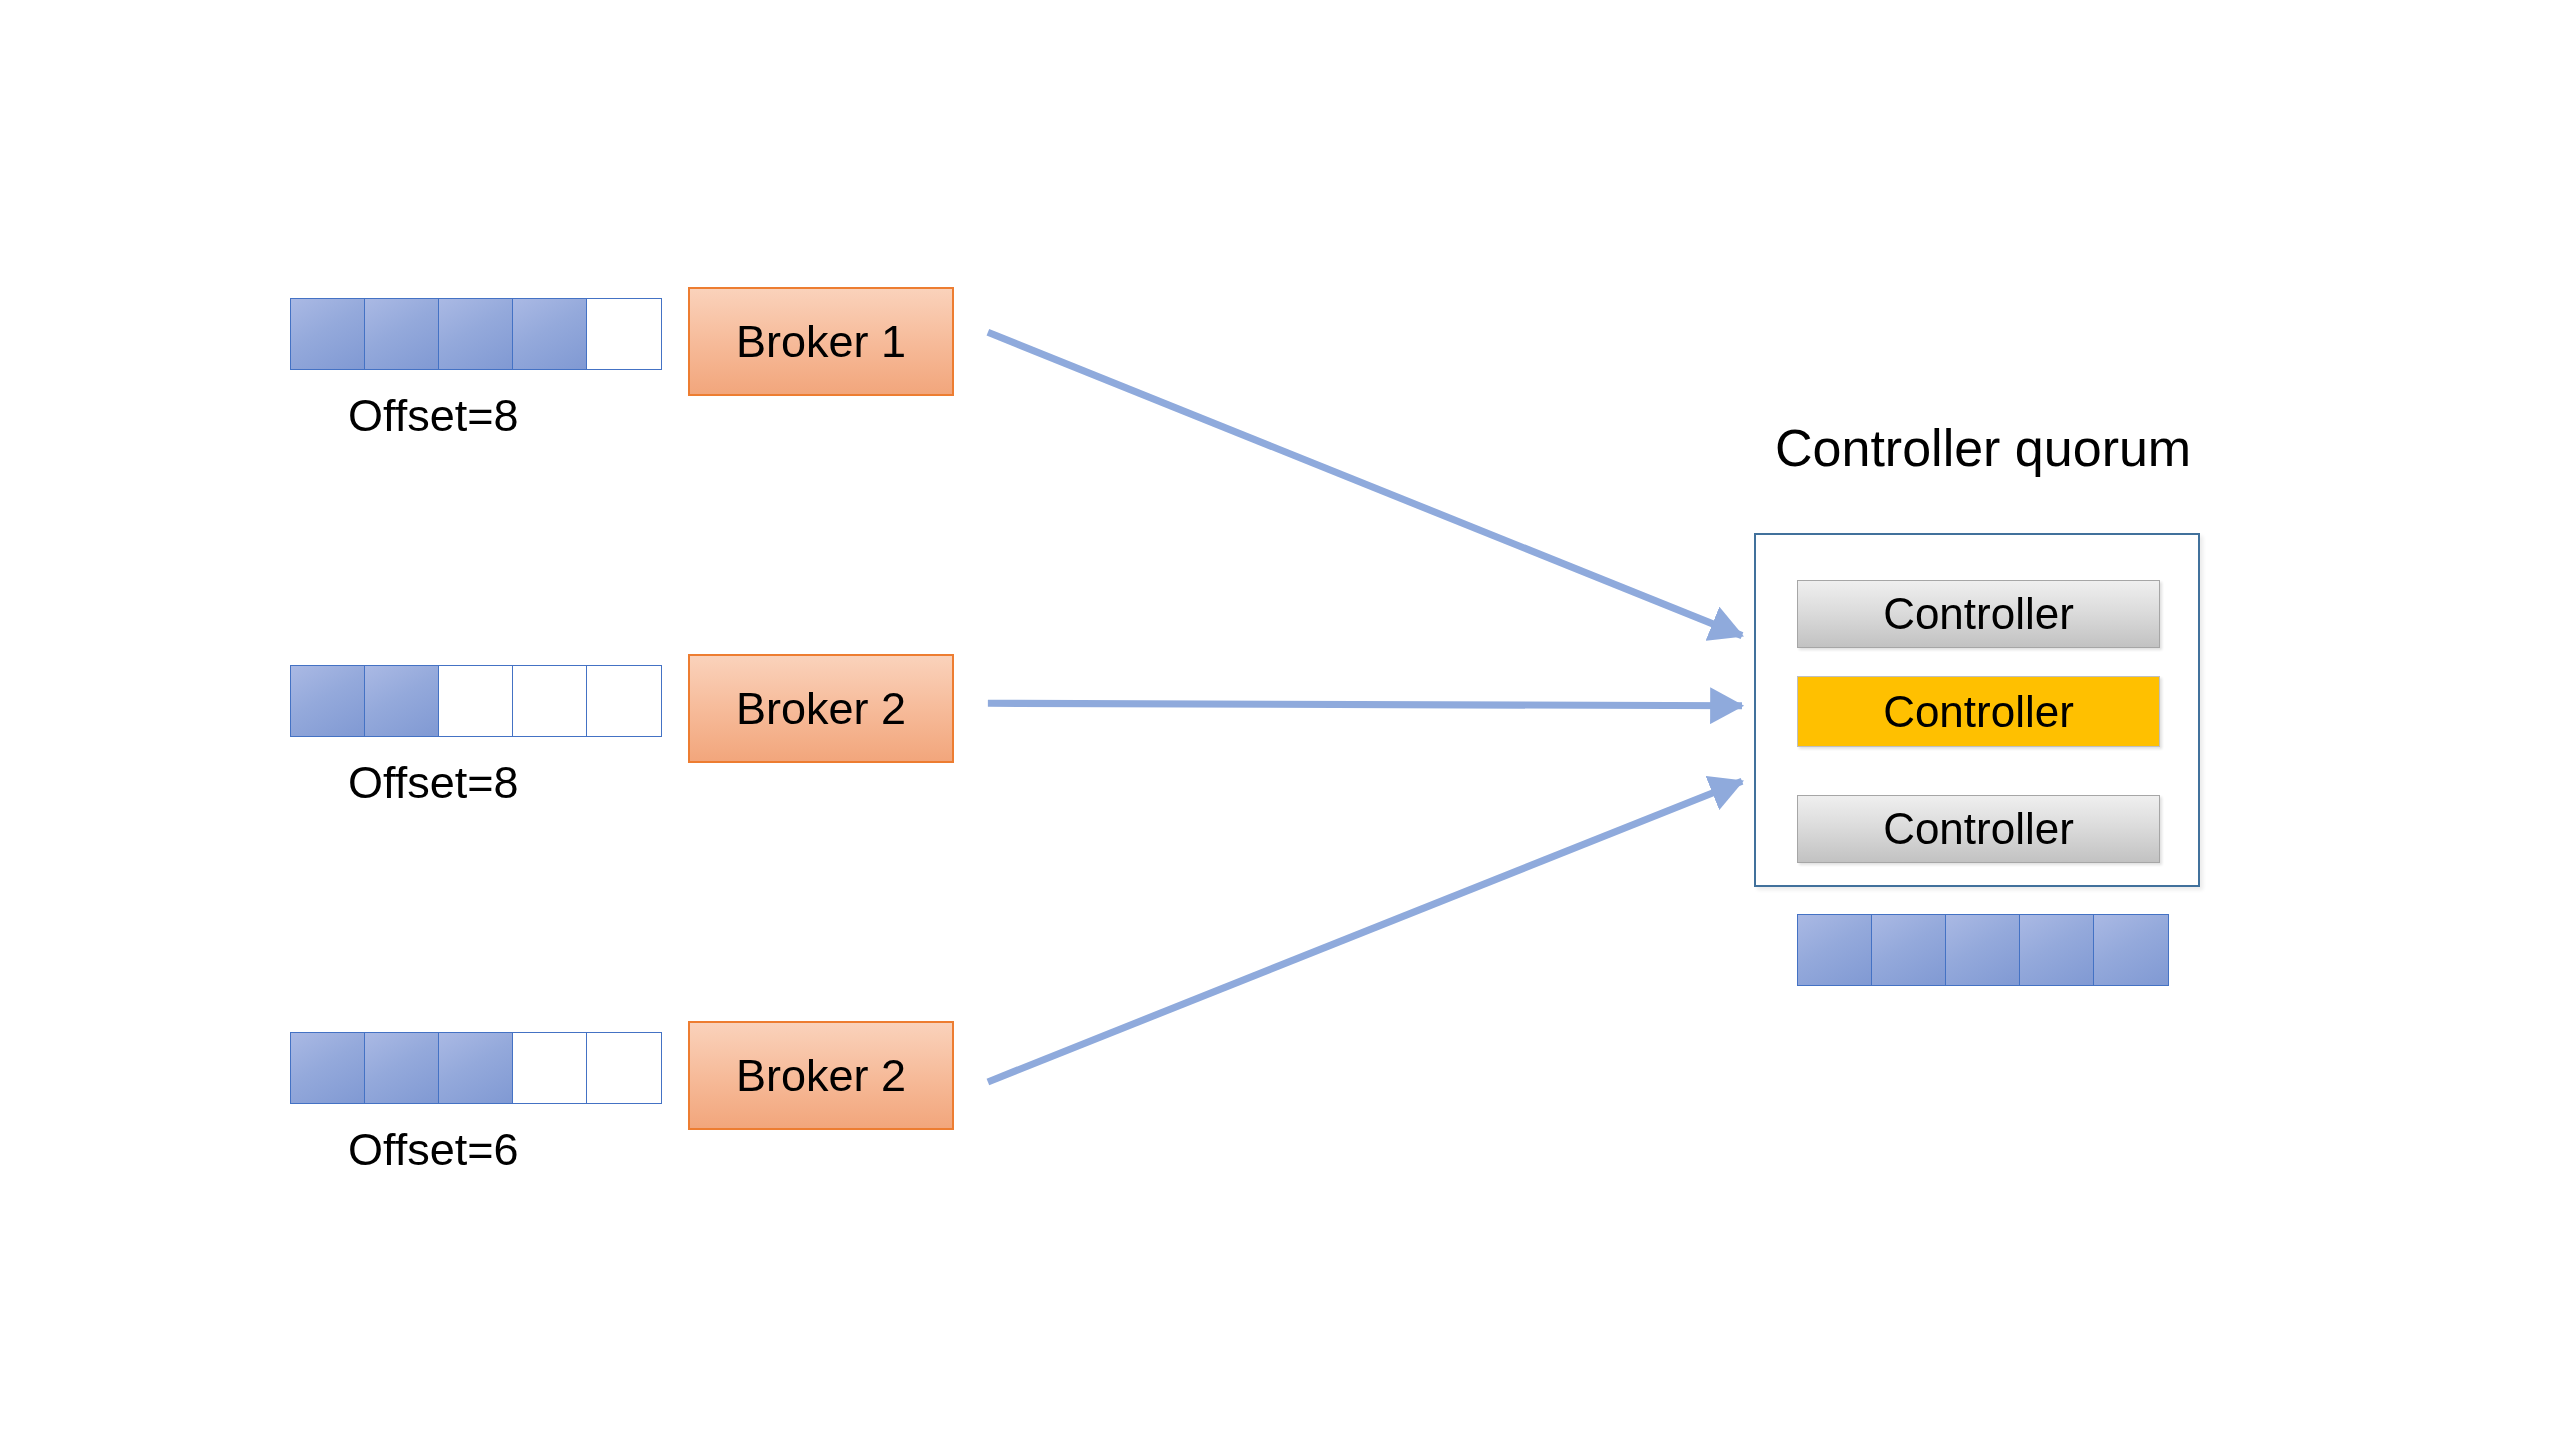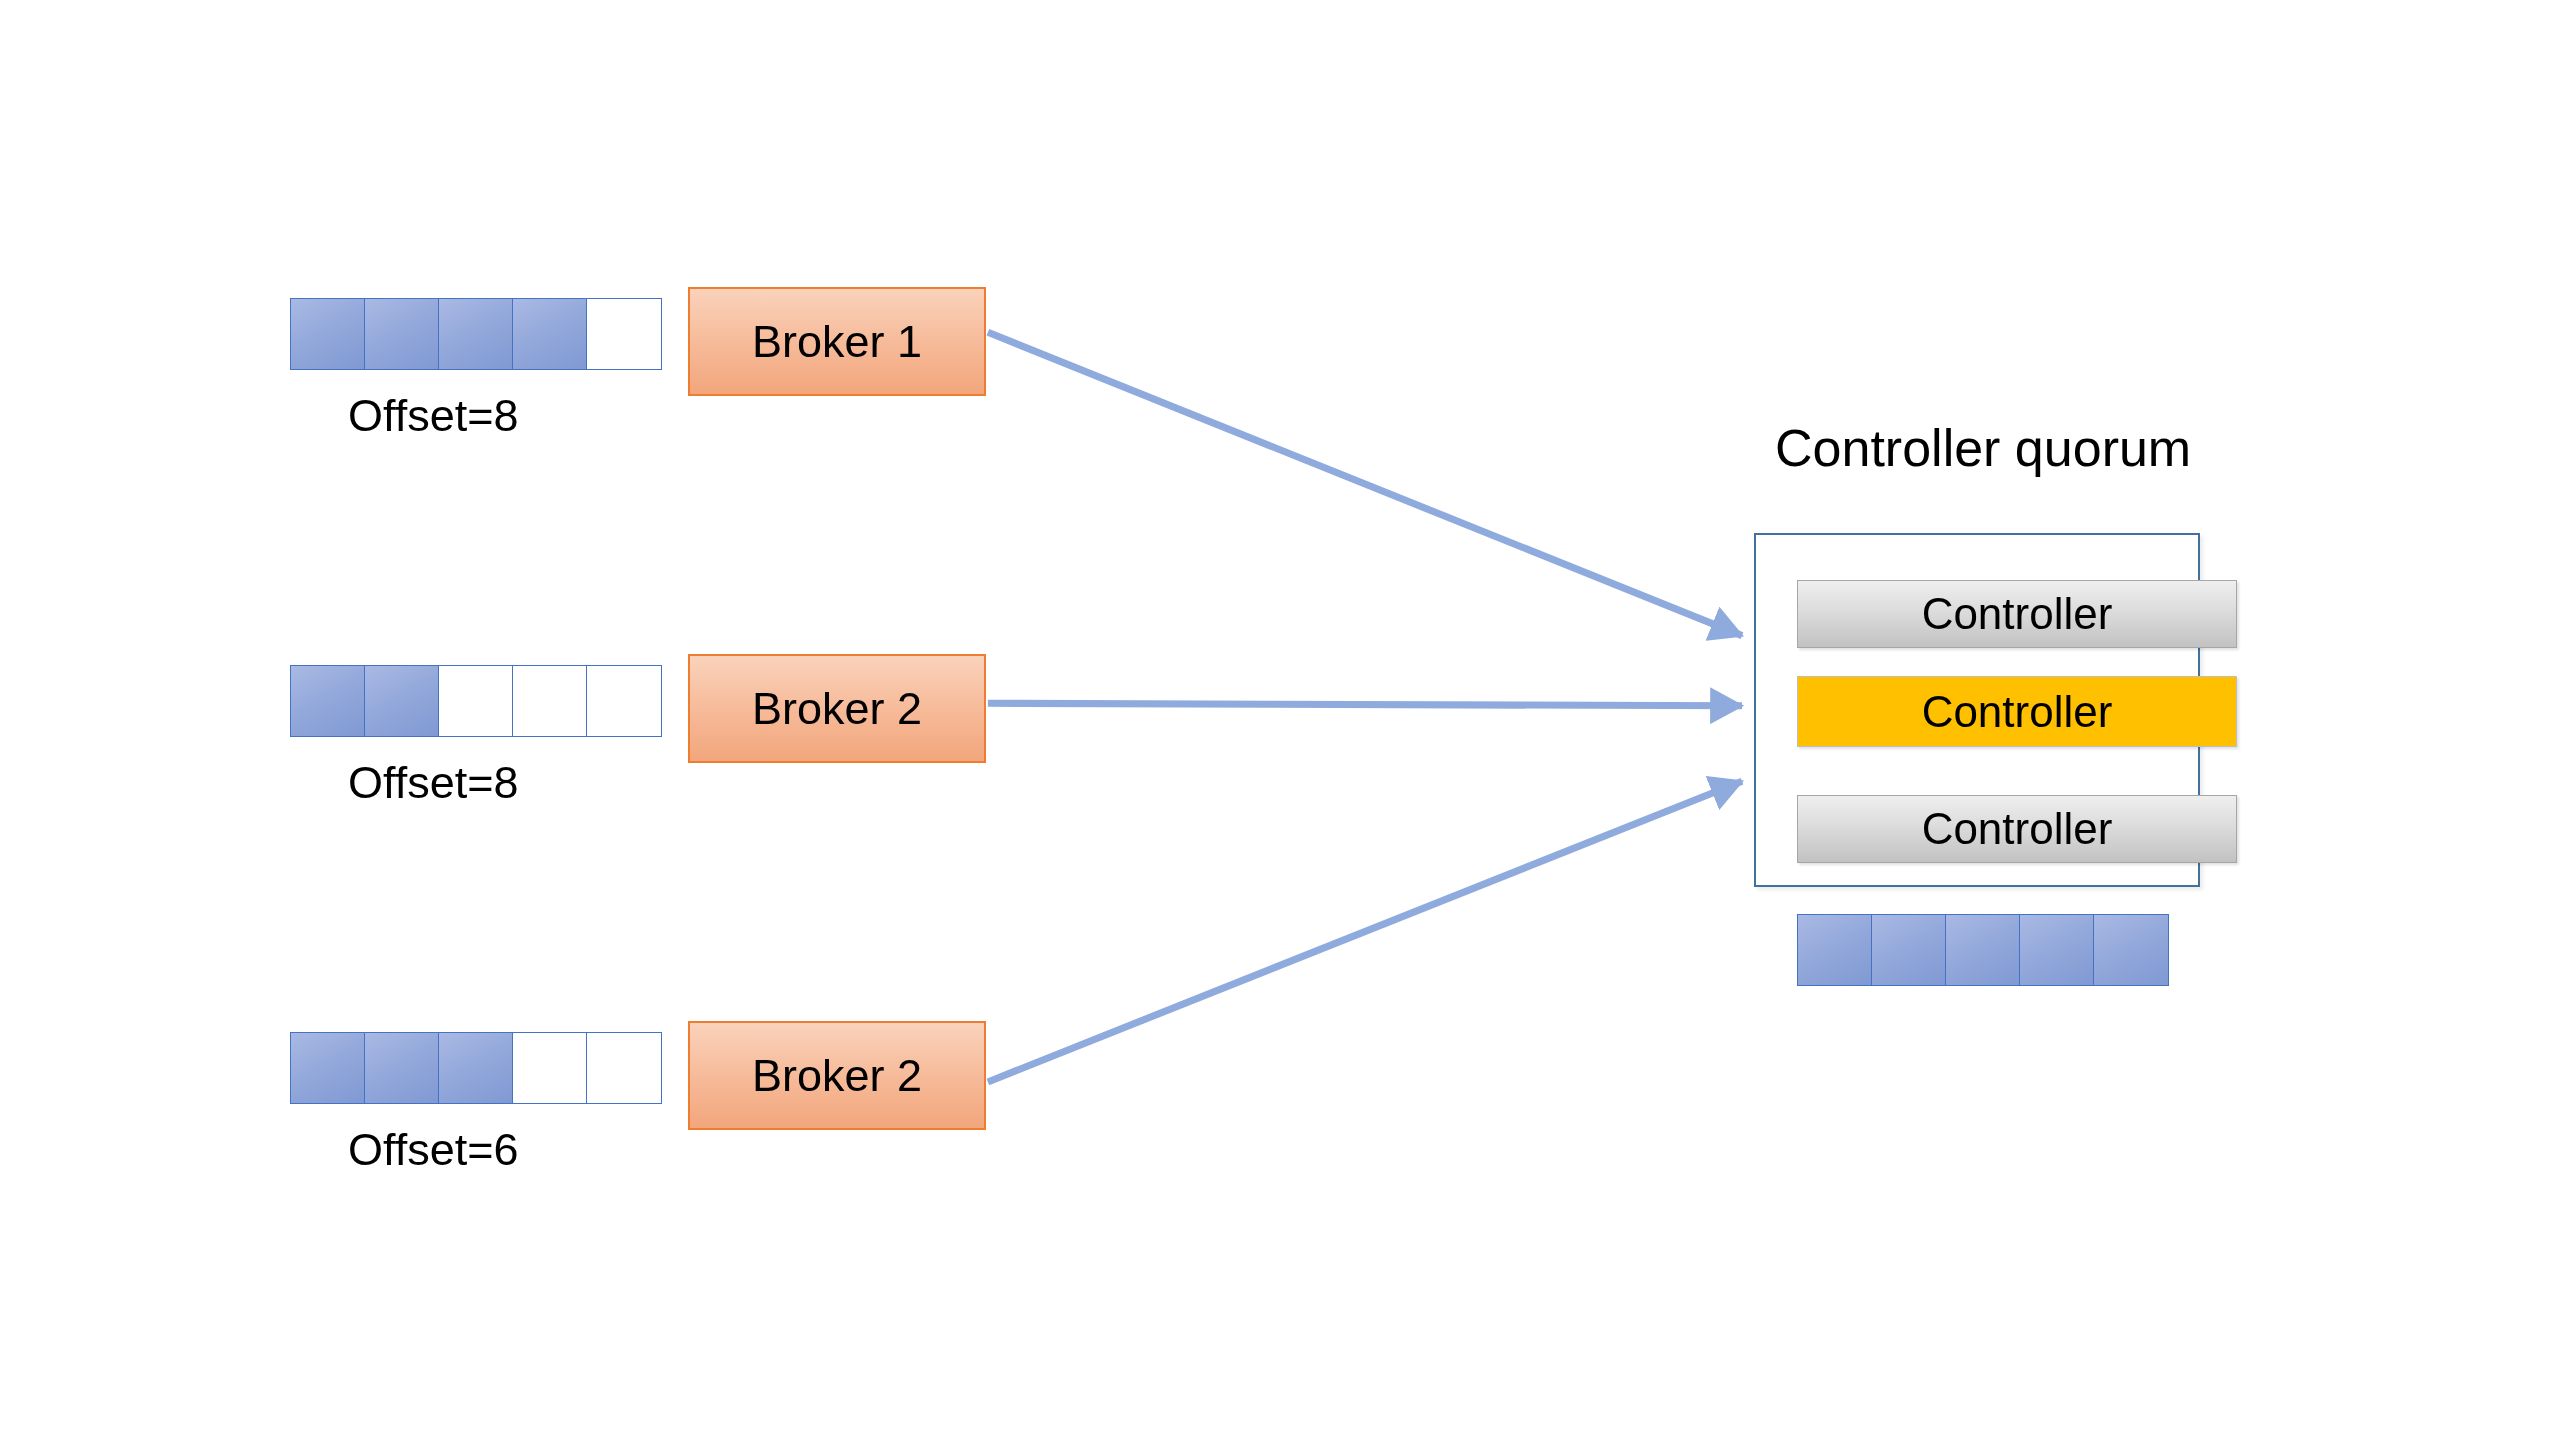--- a/index.html
+++ b/index.html
@@ -37,21 +37,21 @@
     left: 348px;
     font-size: 45px;
     line-height: 48px;
     white-space: nowrap;
   }
 
   
   .broker {
     position: absolute;
     left: 688px;
-    width: 298px;
+    width: 266px;
     height: 109px;
     box-sizing: border-box;
     border: 2.6px solid var(--broker-border, #ED7D31);
     background: linear-gradient(180deg, #fad2bb 0%, #f6b997 55%, #f2a67c 100%);
     display: flex;
     align-items: center;
     justify-content: center;
     font-size: 45px;
     white-space: nowrap;
   }
@@ -72,21 +72,21 @@
     width: 446px;
     height: 354px;
     box-sizing: border-box;
     border: 2.6px solid var(--quorum-border, #41719C);
     background: #fff;
     box-shadow: 2.6px 2.6px 3.9px rgba(0,0,0,0.08);
   }
   .controller {
     position: absolute;
     left: 1797px;
-    width: 440px;
+    width: 363px;
     height: 68px;
     box-sizing: border-box;
     border: 1.9px solid var(--controller-gray-border, #A6A6A6);
     background: linear-gradient(180deg, #efefef 0%, #dcdcdc 45%, #c2c2c2 100%);
     display: flex;
     align-items: center;
     justify-content: center;
     font-size: 44px;
     white-space: nowrap;
     box-shadow: 1.9px 1.9px 2.6px rgba(0,0,0,0.12);

